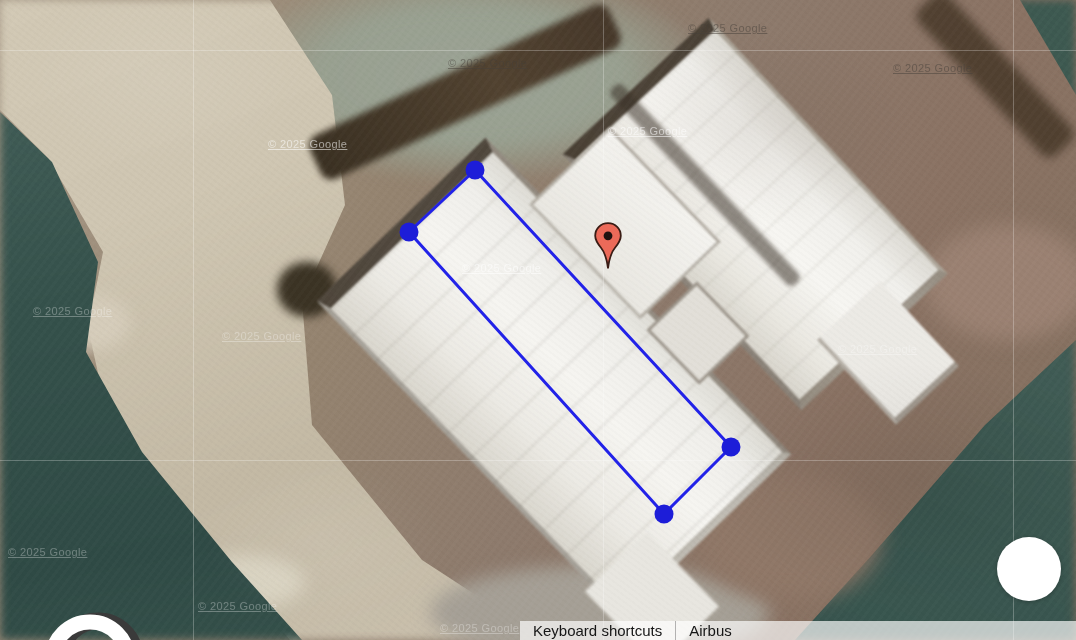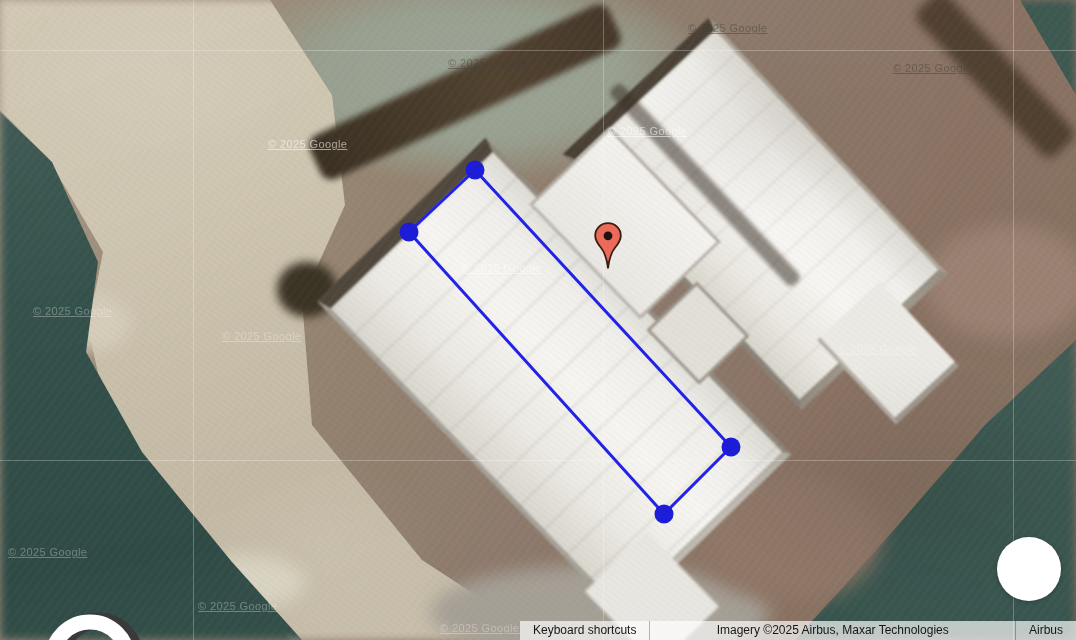--- a/index.html
+++ b/index.html
@@ -91,21 +91,21 @@
 
   
   #shape-overlay{left:0;top:0;width:1076px;height:640px;}
   #marker-pin{width:30px;height:48px;}
   .circle-button{left:997px;top:537px;width:64px;height:64px;border-radius:50%;
     background:#ffffff;box-shadow:0 1px 4px rgba(0,0,0,.25);cursor:pointer;border:none;}
   #google-logo{left:0;top:598px;width:210px;height:42px;}
 
   
   .footer{left:520px;right:0;bottom:0;height:19px;display:flex;align-items:center;
-    background:rgba(255,255,255,.68);font-size:12px;color:#161616;line-height:19px;}
+    background:rgba(255,255,255,.68);font-size:15px;color:#161616;line-height:19px;}
   .footer .sect{padding:0 13px;white-space:nowrap;}
   .footer .div-r{border-right:1px solid rgba(0,0,0,.28);height:19px;}
   .footer .grow{flex:1;text-align:center;}
   .footer .link{cursor:pointer;}
 </style>
 </head>
 <body>
 
 <div id="screen">
 
@@ -171,17 +171,16 @@
 
   <svg class="abs" id="google-logo" xmlns="http://www.w3.org/2000/svg" viewBox="0 0 210 42">
     <circle cx="98" cy="60" r="37" fill="none" stroke="#3a3a3a" stroke-width="17"></circle>
     <circle cx="90" cy="62" r="38" fill="none" stroke="#ffffff" stroke-width="15"></circle>
   </svg>
 
   <button class="abs circle-button"></button>
 
   <div class="abs footer">
     <span class="sect div-r link">Keyboard shortcuts</span>
-    <span class="sect div-r grow">Imagery ©2025 Airbus, Maxar Technologies</span>
     <span class="sect link">Airbus</span>
   </div>
 
 </div>
 
 </body></html>

